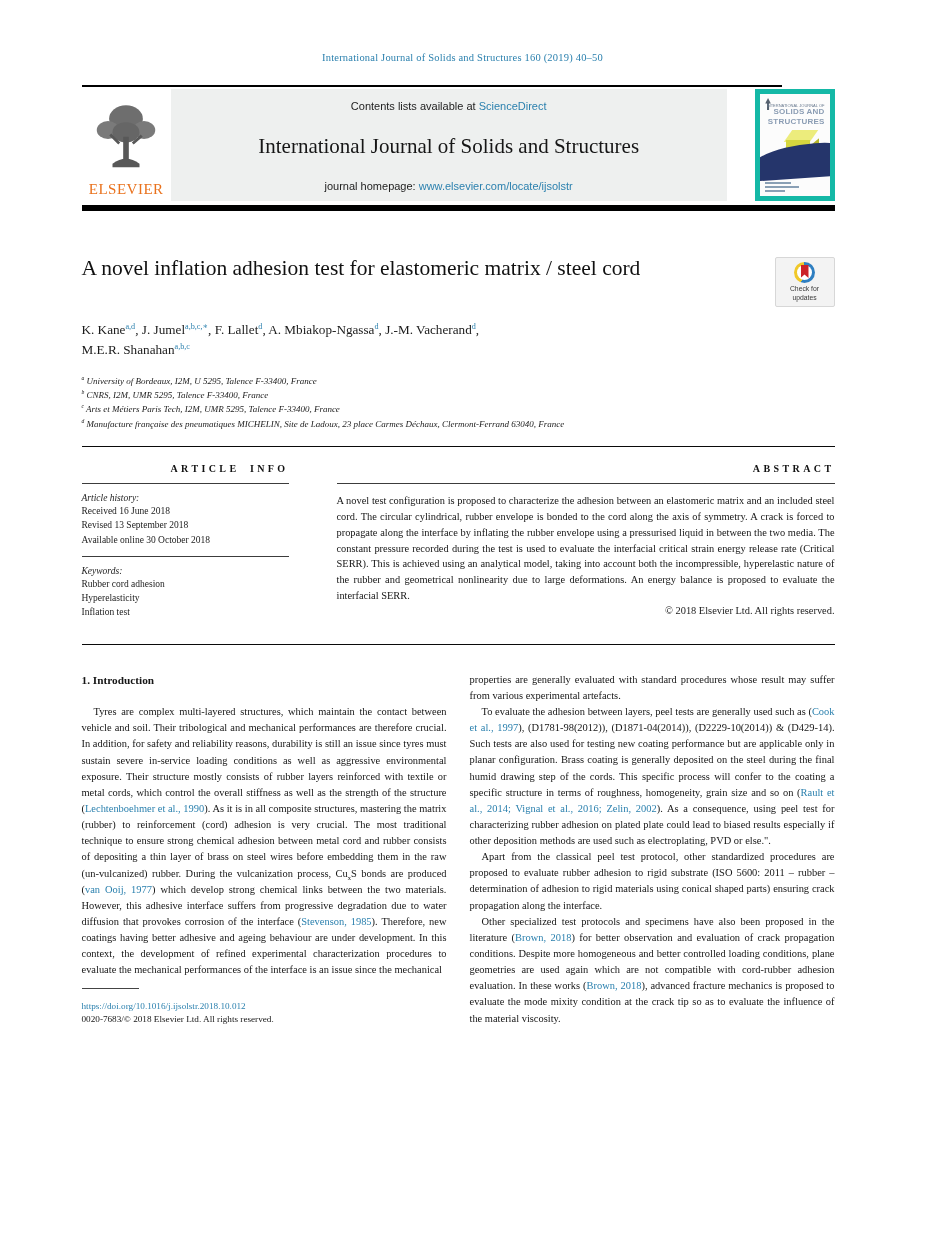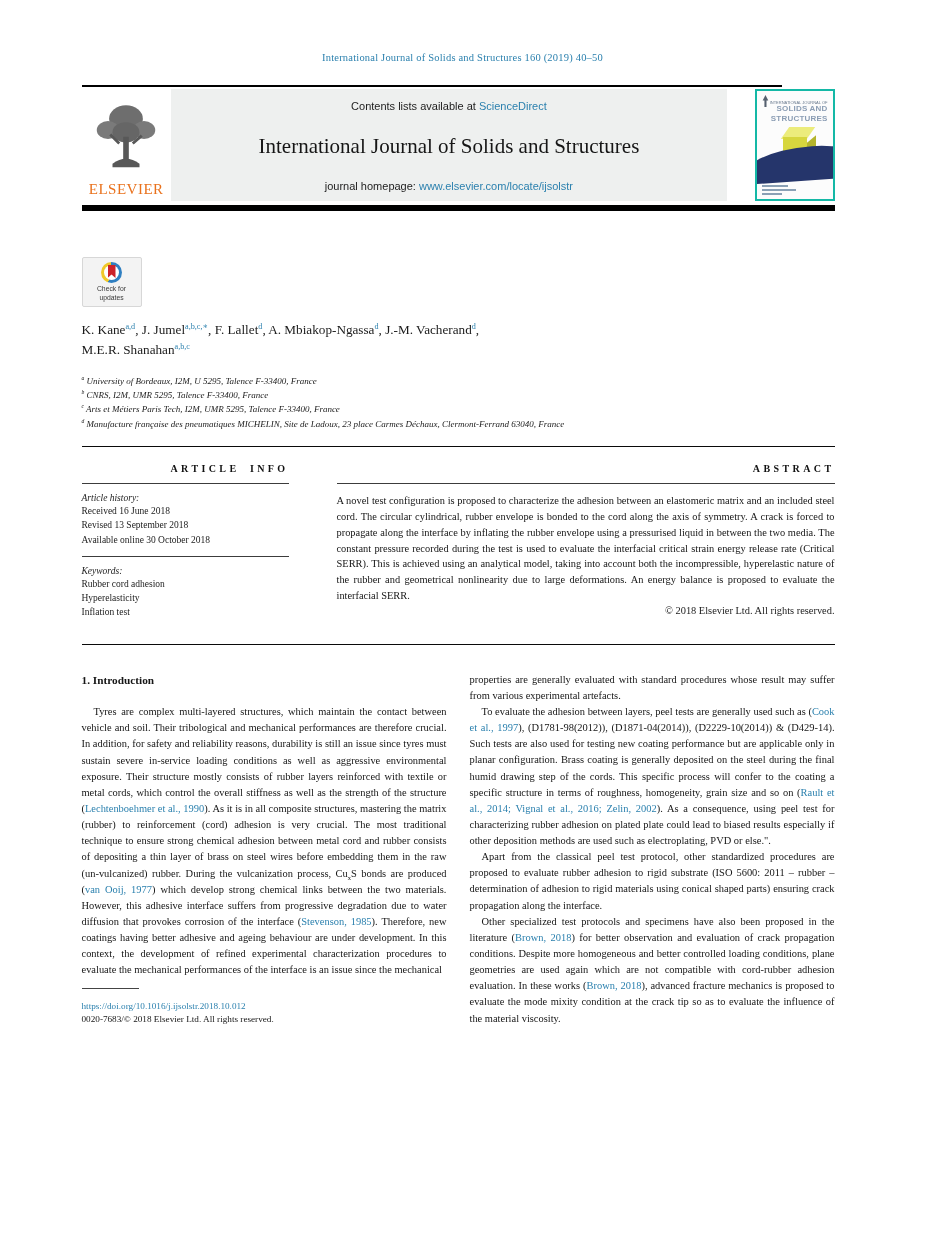--- a/index.html
+++ b/index.html
@@ -19,21 +19,21 @@
 
   
   .header-wrap { margin:22px 62px 0 53px; }
   .top-rule { width:700px; border-top:2px solid #000; }
   .header-grid { display:flex; margin-top:2px; height:112px; }
   .logo-col { width:97px; display:flex; flex-direction:column; align-items:center; justify-content:flex-end; padding-bottom:3px; }
   .elsevier-text { font-size:15px; letter-spacing:0.5px; color:#e9711c; font-family:"Liberation Serif",serif; margin-top:1px; }
   .gray-box { width:603px; background:#eef0ef; display:flex; flex-direction:column; justify-content:space-between; text-align:center; padding:11px 4px 9px; }
   .contents-line, .homepage-line { font-family:"Liberation Sans","DejaVu Sans",sans-serif; font-size:11px; color:#1d1d1d; }
   .j-title { font-size:21px; color:#161616; }
-  .cover-col { margin-left:28px; width:86px; height:112px; position:relative; border:2px solid #14b8a6; background:#fcfcfc; overflow:hidden; }
+  .cover-col { margin-left:28px; width:86px; height:112px; position:relative; border:5px solid #14b8a6; background:#fcfcfc; overflow:hidden; }
   .cover-kicker { position:absolute; top:9px; right:5px; font-size:4px; color:#6a7florid; color:#68798e; font-family:"Liberation Sans",sans-serif; }
   .cover-t1 { position:absolute; top:13px; right:5px; font-size:8px; font-weight:bold; color:#8b9db4; font-family:"Liberation Sans",sans-serif; letter-spacing:0.2px; }
   .cover-t2 { position:absolute; top:23px; right:5px; font-size:8px; font-weight:bold; color:#8b9db4; font-family:"Liberation Sans",sans-serif; letter-spacing:0.2px; }
   .cover-treemark { position:absolute; top:4px; left:5px; width:7px; height:12px; background:#55606e; clip-path:polygon(50% 0,90% 45%,65% 45%,65% 100%,35% 100%,35% 45%,10% 45%); }
   .cube { position:absolute; left:26px; top:42px; width:0; height:0; }
   .cube .top   { position:absolute; left:2px; top:-6px; width:26px; height:12px; background:#ecec7c; transform:skewX(-35deg); }
   .cube .front { position:absolute; left:0px; top:4px; width:24px; height:22px; background:#d6d63e; }
   .cube .side  { position:absolute; left:24px; top:0px; width:9px; height:22px; background:#b4b42c; transform:skewY(-40deg) translateY(6px); }
   .cube .shadow{ position:absolute; left:8px; top:30px; width:30px; height:5px; background:#2a3a6a; transform:skewX(-45deg); opacity:0.8; }
   .swoosh { position:absolute; bottom:18px; left:-22px; width:130px; height:34px; background:#25356b; border-radius:60% 40% 0 0 / 100% 55% 0 0; transform:rotate(-4deg); }
@@ -128,20 +128,21 @@
           <div style="width:26px"></div>
             <div style="width:34px"></div>
             <div style="width:20px"></div>
         </div>
       </div>
     </div>
     <div class="black-bar"></div>
   </div>
 
   <div class="title-row">
+    <h1 class="art-title">A novel inflation adhesion test for elastomeric matrix / steel cord</h1>
     <div class="check-badge">
       <div class="badge-icon">
         <div class="badge-bookmark"></div>
       </div>
       <div class="badge-label">
         <div>Check for</div>
         <div>updates</div>
       </div>
     </div>
   </div>

